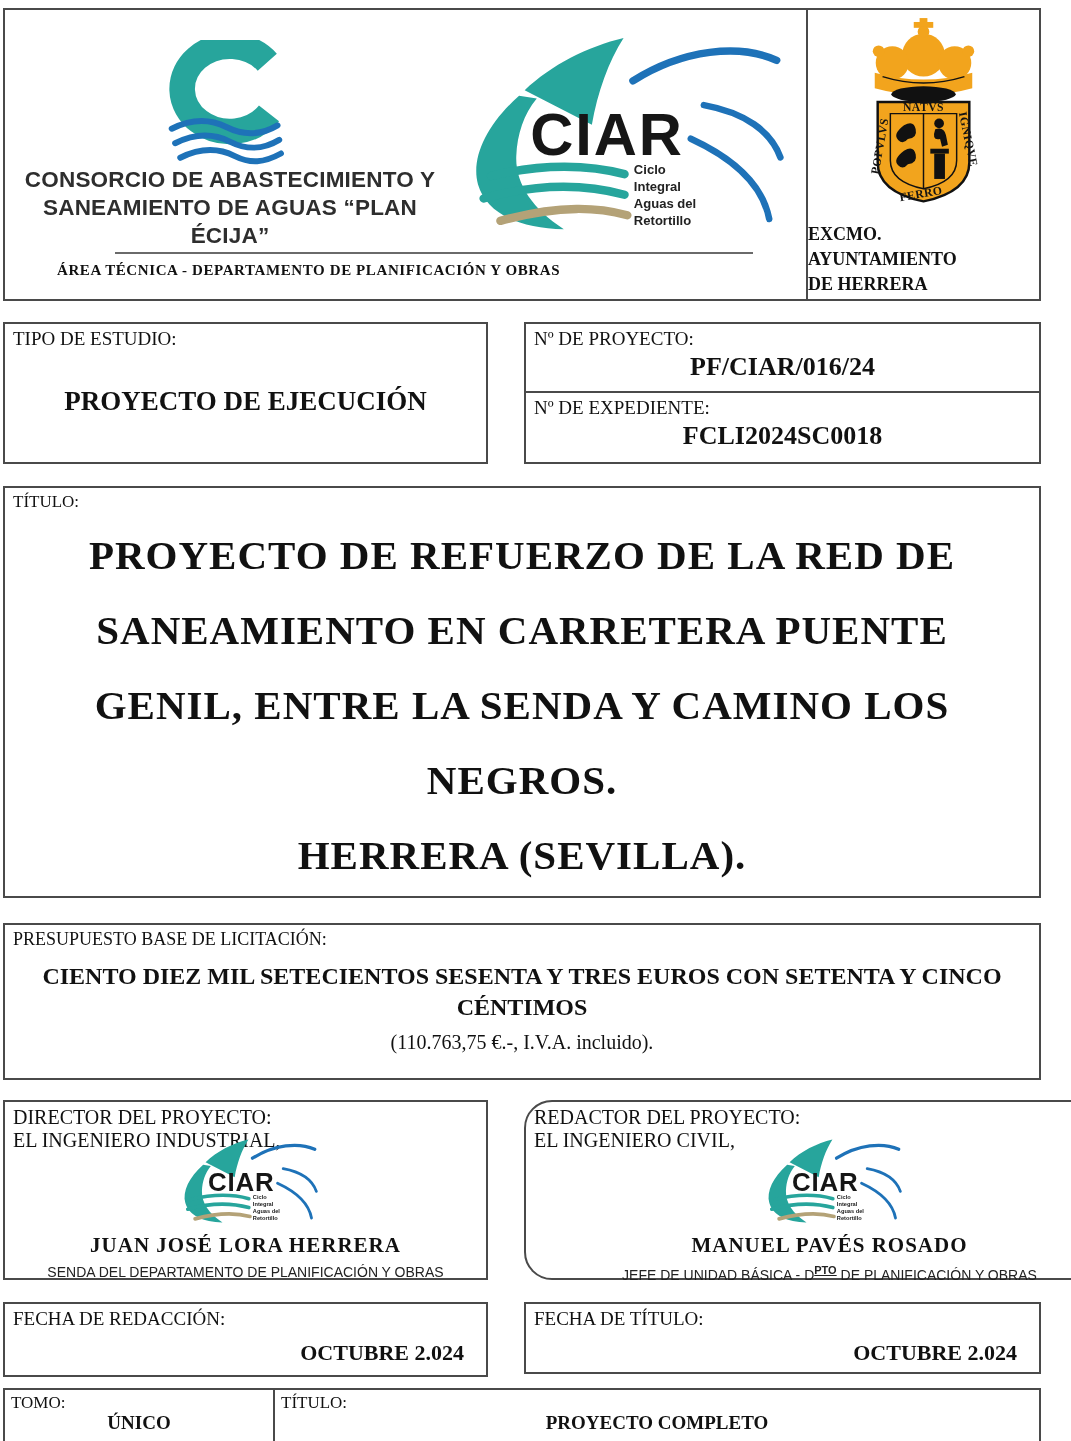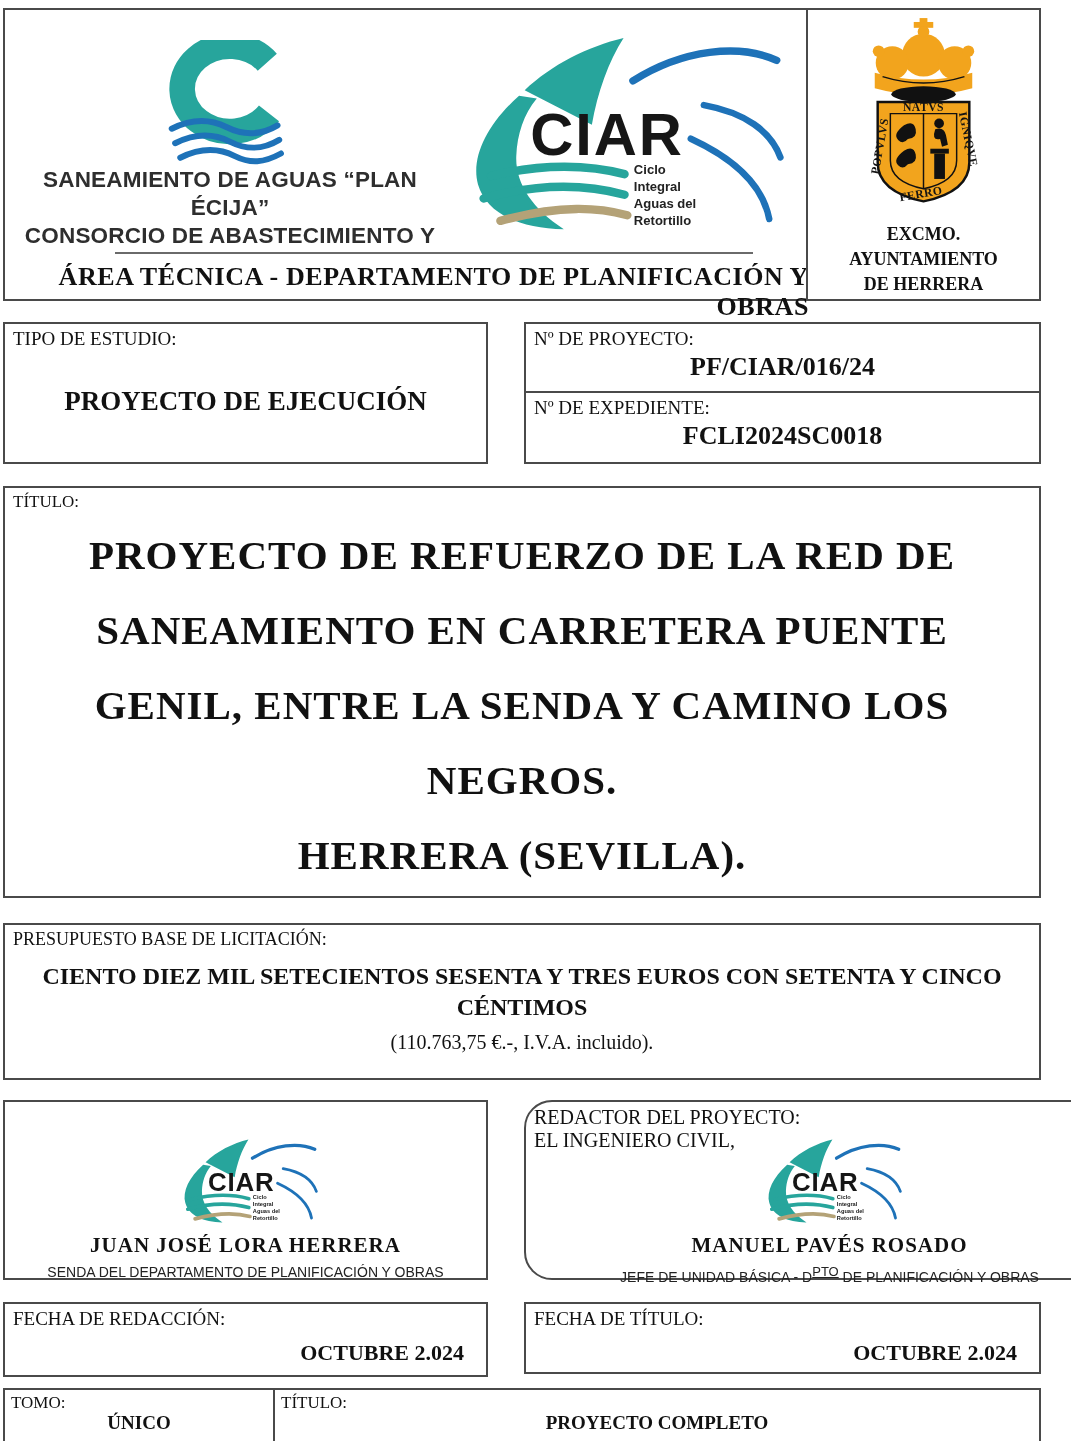--- a/index.html
+++ b/index.html
@@ -10,24 +10,24 @@
 
   
   .header-box { left:3px; top:8px; width:805px; height:293px; }
   .arms-box { left:806px; top:8px; width:235px; height:293px;padding-left:38px; }
   .plan-logo { position:absolute; left:112px; top:30px; width:205px; height:128px; }
   .consorcio-name { position:absolute; left:0px; top:156px; width:450px; text-align:center;
       font-family:"Liberation Sans", sans-serif; font-weight:bold; font-size:22.5px; line-height:28px;
       color:#2e2e2e; letter-spacing:0.2px; }
   .ciar-large { position:absolute; left:445px; top:24px; width:336px; height:215px; }
   .header-divider { position:absolute; left:110px; top:242px; width:638px; height:2px; background:#6a6a6a; }
-  .area-line { position:absolute; left:52px; top:252px; width:752px; text-align:right;
-      font-weight:bold; font-size:26px; letter-spacing:0.6px; }
+  .area-line { position:absolute; left:52px; top:252px; width:752px; text-align:left;
+      font-weight:bold; font-size:15px; letter-spacing:0.6px; }
   .arms-svg { position:absolute; left:18px; top:6px; width:195px; height:205px; }
-  .arms-caption { position:absolute; left:0; top:212px; width:100%; text-align:center;
+  .arms-caption { position:absolute; left:0; top:212px; width:100%; 
       font-weight:bold; font-size:18px; line-height:25px; }
 
   
   .tipo-box { left:3px; top:322px; width:485px; height:142px; }
   .num-box { left:524px; top:322px; width:517px; height:142px; }
   .cell-label { position:absolute; top:4px; left:8px; font-size:19px; }
   .tipo-value { position:absolute; top:62px; left:0; width:100%; text-align:center; font-weight:bold; font-size:27px; }
   .num-cell { position:relative; height:69px; }
   .num-cell-top { border-bottom:2px solid var(--border,#4a4a4a);padding-left:48px; }
   .num-value { position:absolute; top:28px; left:0; width:100%; text-align:center; font-weight:bold; font-size:26px; }
@@ -46,21 +46,21 @@
   .pres-note { position:absolute; top:106px; left:0; width:100%; text-align:center; font-size:20px; }
 
   
   .director-box { left:3px; top:1100px; width:485px; height:180px; }
   .redactor-box { left:524px; top:1100px; width:611px; height:180px;border-radius:28px; }
   .sig-labels { position:absolute; top:4px; left:8px; font-size:20px; line-height:23px; }
   .sig-column { position:absolute; left:0; right:0; top:36px; text-align:center; }
   .ciar-mini { width:146px; height:93px; display:inline-block; }
   .sig-name { margin-top:-2px; font-weight:bold; font-size:21px; letter-spacing:1px; }
   .sig-position { margin-top:6px; font-family:"Liberation Sans", sans-serif; font-size:14px; color:#222; }
-  .sup-u { font-size:13px; text-decoration:underline; vertical-align:super; }
+  .sup-u { font-size:11px; text-decoration:underline; vertical-align:super;font-weight:bold; }
 
   
   .fecha-red-box { left:3px; top:1302px; width:485px; height:75px; }
   .fecha-ver-box { left:524px; top:1302px; width:517px; height:72px; }
   .fecha-value { position:absolute; right:22px; top:36px; font-weight:bold; font-size:22px; }
 
   
   .tomo-box { left:3px; top:1388px; width:1038px; height:60px; }
   .tomo-cell-left { position:absolute; left:0; top:0; bottom:0; width:270px; border-right:2px solid var(--border,#4a4a4a); }
   .tomo-cell-right { position:absolute; left:270px; top:0; bottom:0; right:0; }
@@ -88,22 +88,22 @@
 <div class="page">
 
   <div class="box header-box">
     <svg class="plan-logo" viewBox="0 0 240 150" aria-hidden="true">
       <path class="c-stroke" d="M176,26 A56,50 0 1 0 178,86"></path>
       <path class="wave-b" d="M64,104 C88,92 108,92 128,102 C148,112 168,112 188,100"></path>
       <path class="wave-b" d="M68,121 C92,109 112,109 132,119 C152,129 170,129 190,117"></path>
       <path class="wave-b" d="M74,138 C98,126 118,126 138,136 C156,145 172,144 192,133"></path>
     </svg>
     <div class="consorcio-name">
+      <div>CONSORCIO DE ABASTECIMIENTO Y</div>
       <div>SANEAMIENTO DE AGUAS “PLAN ÉCIJA”</div>
-      <div>CONSORCIO DE ABASTECIMIENTO Y</div>
     </div>
     <svg class="ciar-large" viewBox="0 0 360 230" aria-hidden="true">
       <use href="#ciar-logo"></use>
     </svg>
     <div class="header-divider"></div>
     <div class="area-line">ÁREA TÉCNICA - DEPARTAMENTO DE PLANIFICACIÓN Y OBRAS</div>
   </div>
 
   <div class="box arms-box">
     <svg class="arms-svg" viewBox="0 0 200 210" aria-hidden="true">
@@ -169,20 +169,24 @@
   <div class="box pres-box">
     <div class="pres-label">PRESUPUESTO BASE DE LICITACIÓN:</div>
     <div class="pres-words">
       <div>CIENTO DIEZ MIL SETECIENTOS SESENTA Y TRES EUROS CON SETENTA Y CINCO</div>
       <div>CÉNTIMOS</div>
     </div>
     <div class="pres-note">(110.763,75 €.-, I.V.A. incluido).</div>
   </div>
 
   <div class="box director-box">
+    <div class="sig-labels">
+      <div>DIRECTOR DEL PROYECTO:</div>
+      <div>EL INGENIERO INDUSTRIAL,</div>
+    </div>
     <div class="sig-column">
       <svg class="ciar-mini" viewBox="0 0 360 230" aria-hidden="true">
         <use href="#ciar-logo"></use>
       </svg>
       <div class="sig-name">JUAN JOSÉ LORA HERRERA</div>
       <div class="sig-position">SENDA DEL DEPARTAMENTO DE PLANIFICACIÓN Y OBRAS</div>
     </div>
   </div>
 
   <div class="box redactor-box">

